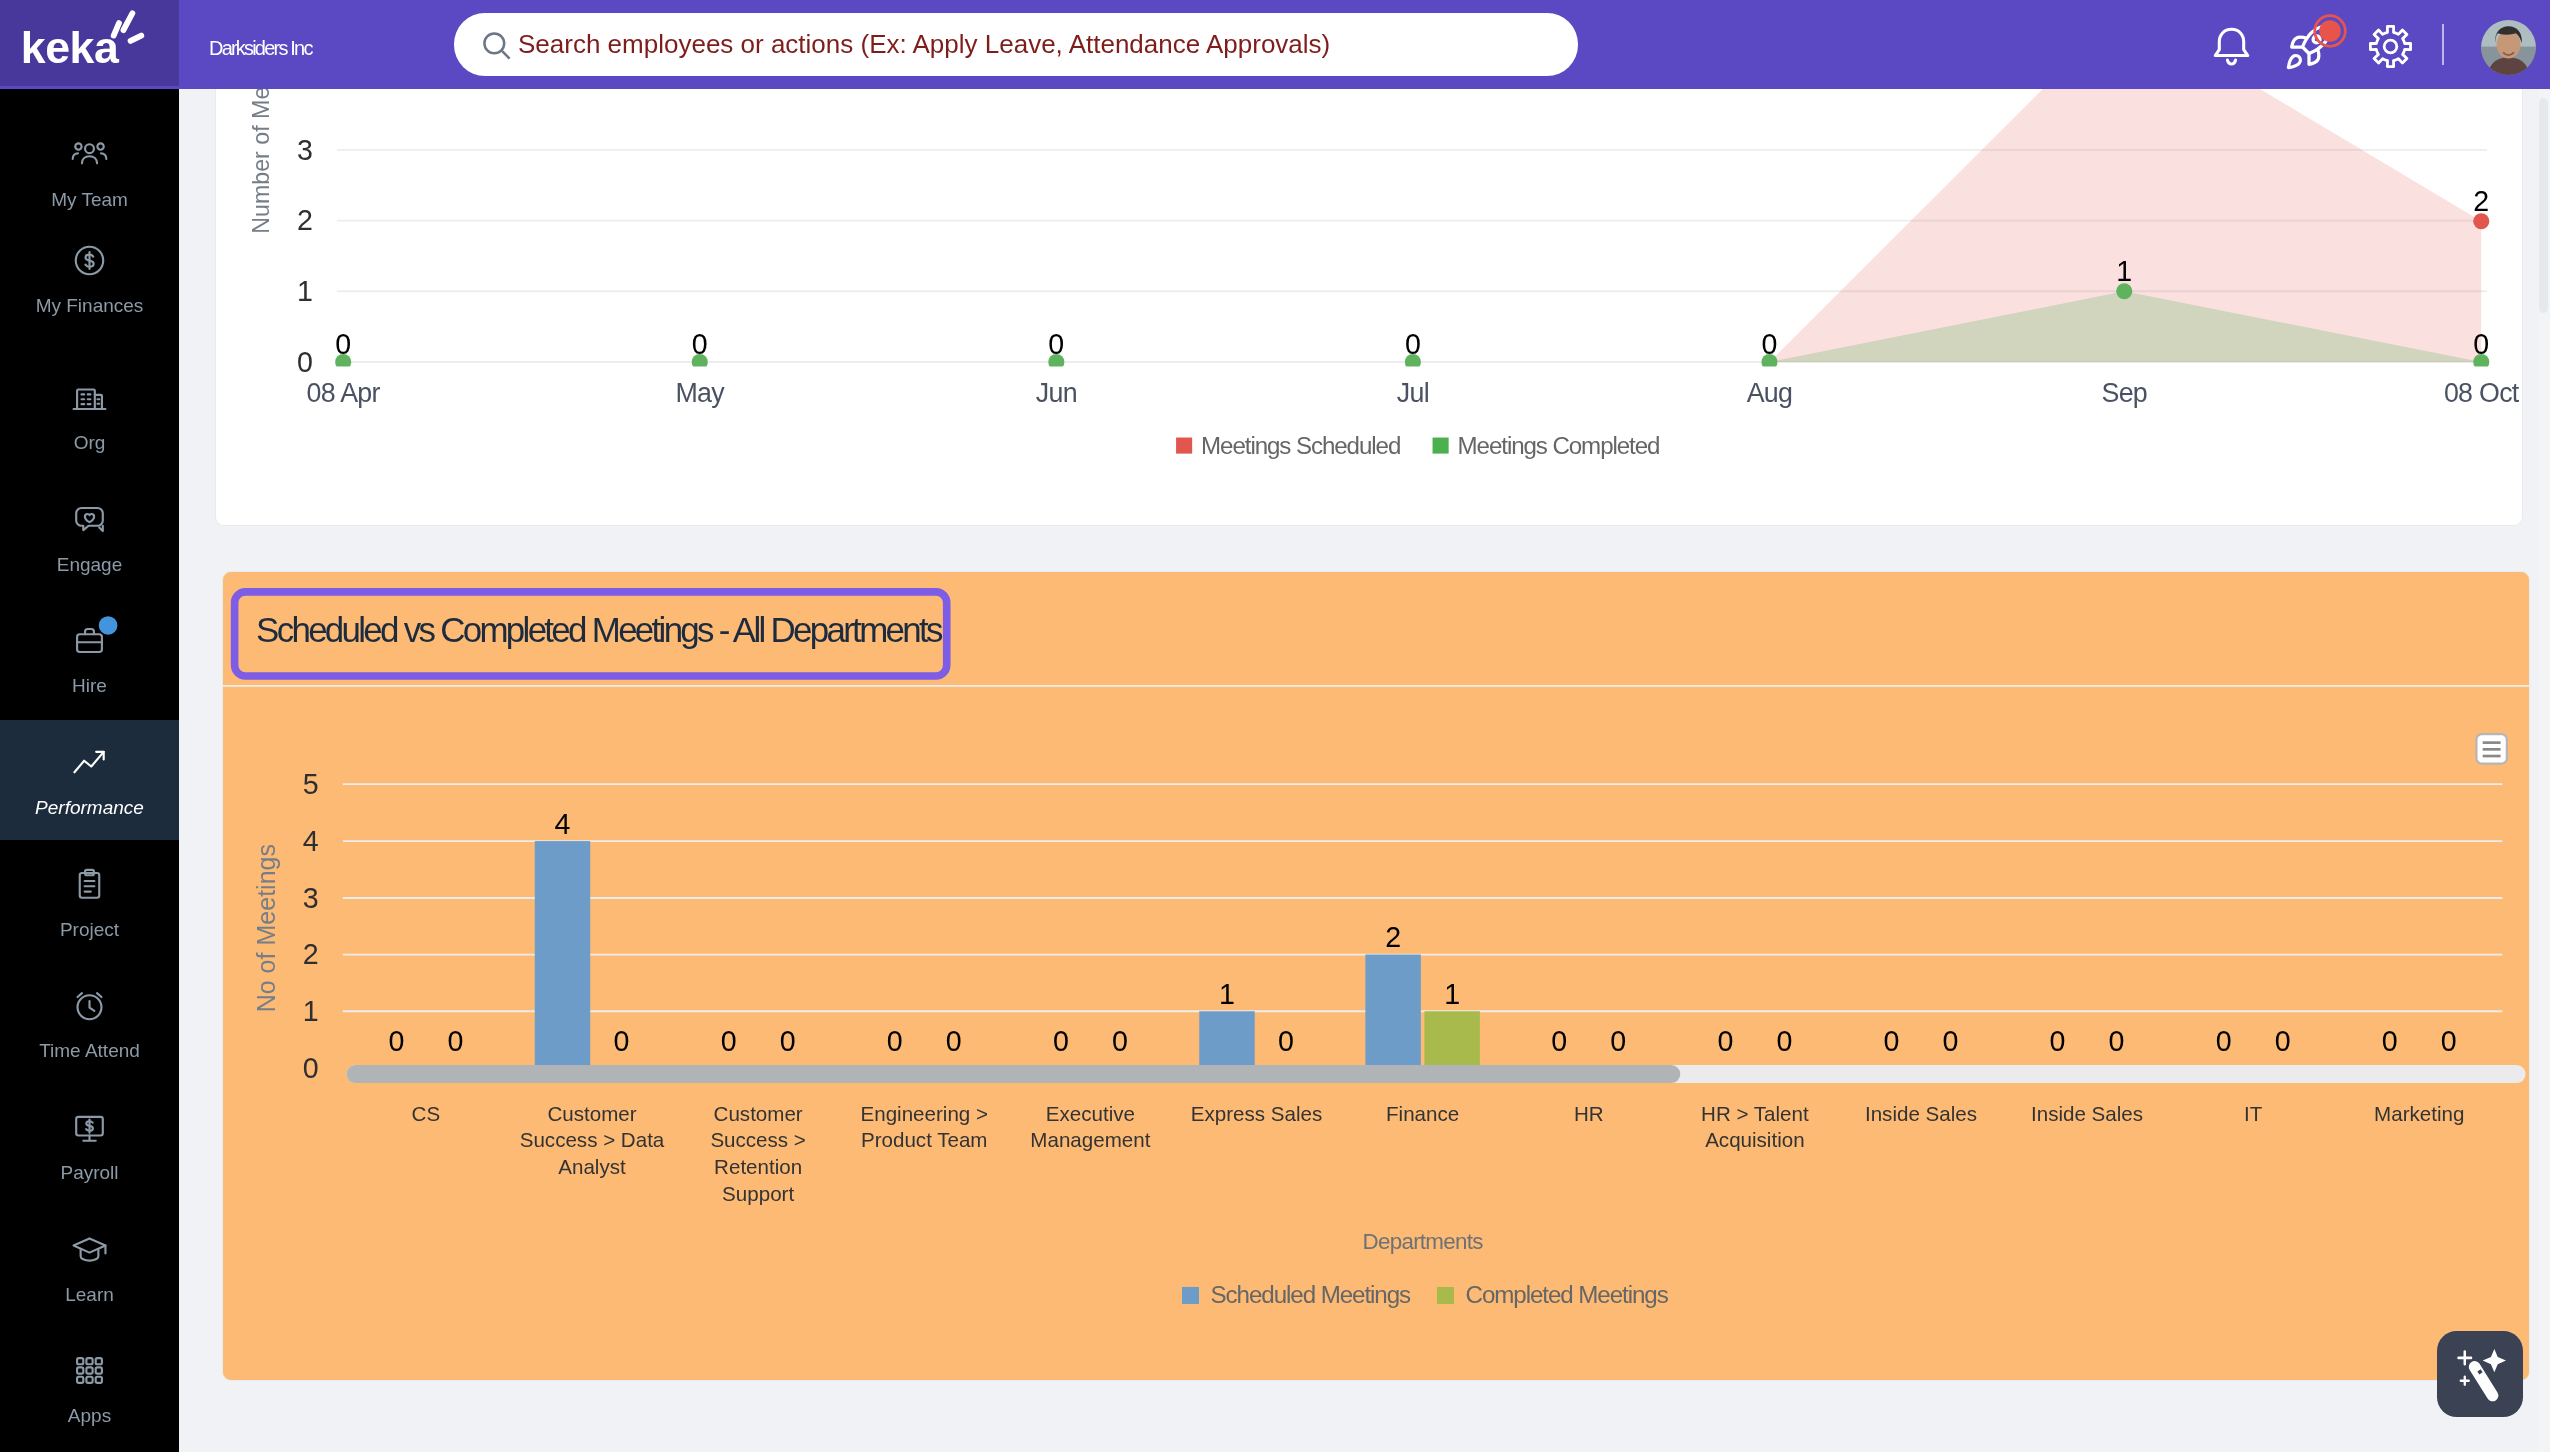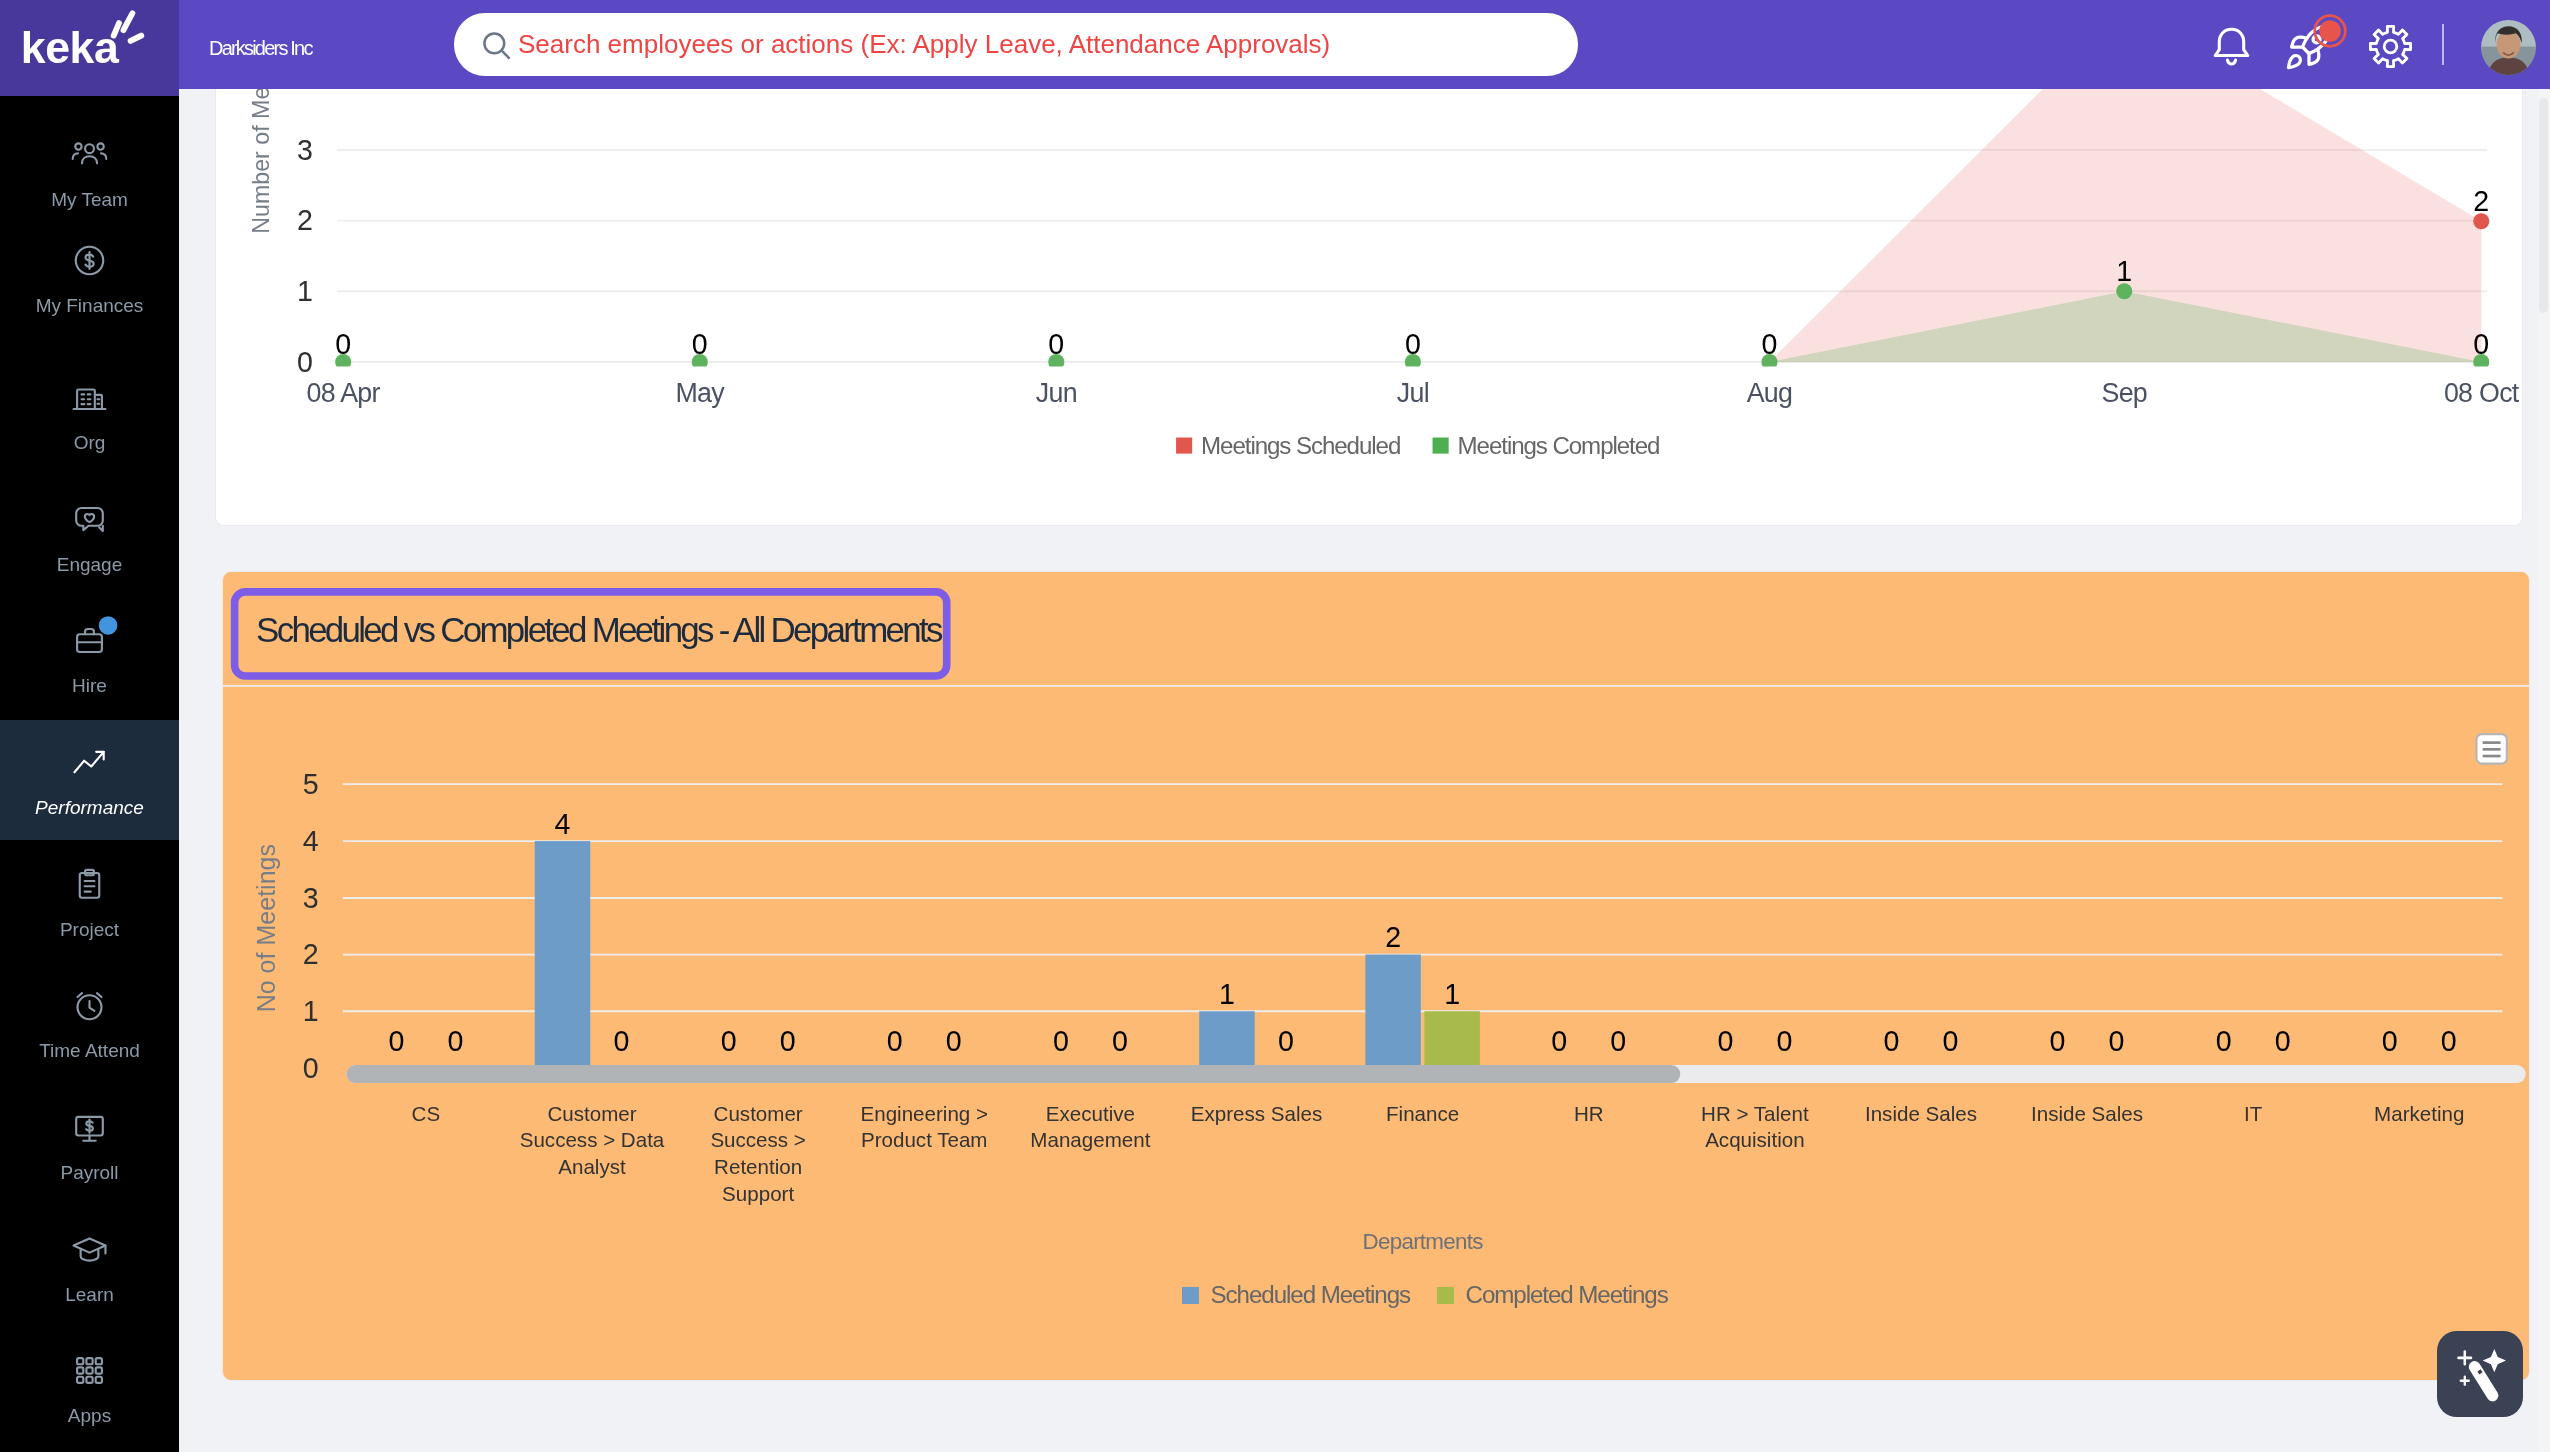--- a/index.html
+++ b/index.html
@@ -1,25 +1,25 @@
 <!DOCTYPE html>
 <html style="font-size:14.3px"><head>
 <meta charset="utf-8">
 <style>
 *{margin:0;padding:0;box-sizing:border-box;font-family:"Liberation Sans",sans-serif;}
 html,body{width:2550px;height:1453px;overflow:hidden;}
 #page{position:relative;width:2550px;height:1453px;background:#f0f2f5;overflow:hidden;}
 #card1{position:absolute;left:215px;top:89px;width:2308px;height:437px;background:#fff;border-radius:0 0 9px 9px;border:0.9px solid #e9ebee;border-top:none;}
 #card2{position:absolute;left:222px;top:571px;width:2308px;height:810px;background:#fdba74;border-radius:9px;border:0.9px solid #e9ebee;}
 #header{position:absolute;left:0;top:0;width:2550px;height:89px;background:#5a49c2;z-index:5;}
-#logo{position:absolute;left:0;top:0;width:179px;height:96px;background:#48389b;}
+#logo{position:absolute;left:0;top:0;width:179px;height:86px;background:#48389b;}
 #klogo{position:absolute;left:18px;top:7.2px;}
 #company{position:absolute;left:209px;top:0;height:89px;line-height:97px;color:#fff;font-size:20px;letter-spacing:-1.8px;}
 #search{position:absolute;left:454px;top:13.4px;width:1124px;height:63px;background:#fff;border-radius:31px;}
-#search .ph{position:absolute;left:64px;top:0;height:63px;line-height:63px;color:#ef4444;font-size:26px;}
+#search .ph{position:absolute;left:64px;top:0;height:63px;line-height:63px;color:#7f1d1d;font-size:26px;}
 #hicons{position:absolute;left:0;top:0;width:2550px;height:89px;}
 .hic{position:absolute;top:0;}
 #sidebar{position:absolute;left:0;top:89px;width:179px;height:1363px;background:#000000;}
 .nav{position:absolute;left:0;width:179px;text-align:center;}
 .nav .lbl{display:block;margin-top:11.6px;font-size:19px;color:#8c9aa8;}
 .nav.active .lbl{color:#fff;font-style:italic;}
 #navactive{position:absolute;left:0;top:631px;width:179px;height:120px;background:#1c2c3c;}
 #wand{position:absolute;left:2437px;top:1331px;width:86px;height:86px;border-radius:19.7px;background:#3a4254;z-index:4;}
 #rsb{position:absolute;right:0;top:89px;width:12.5px;height:1363px;background:#f3f4f6;}
 #rsbt{position:absolute;right:1.8px;top:98px;width:9px;height:215px;background:#e6e9ec;border-radius:4.5px;}

